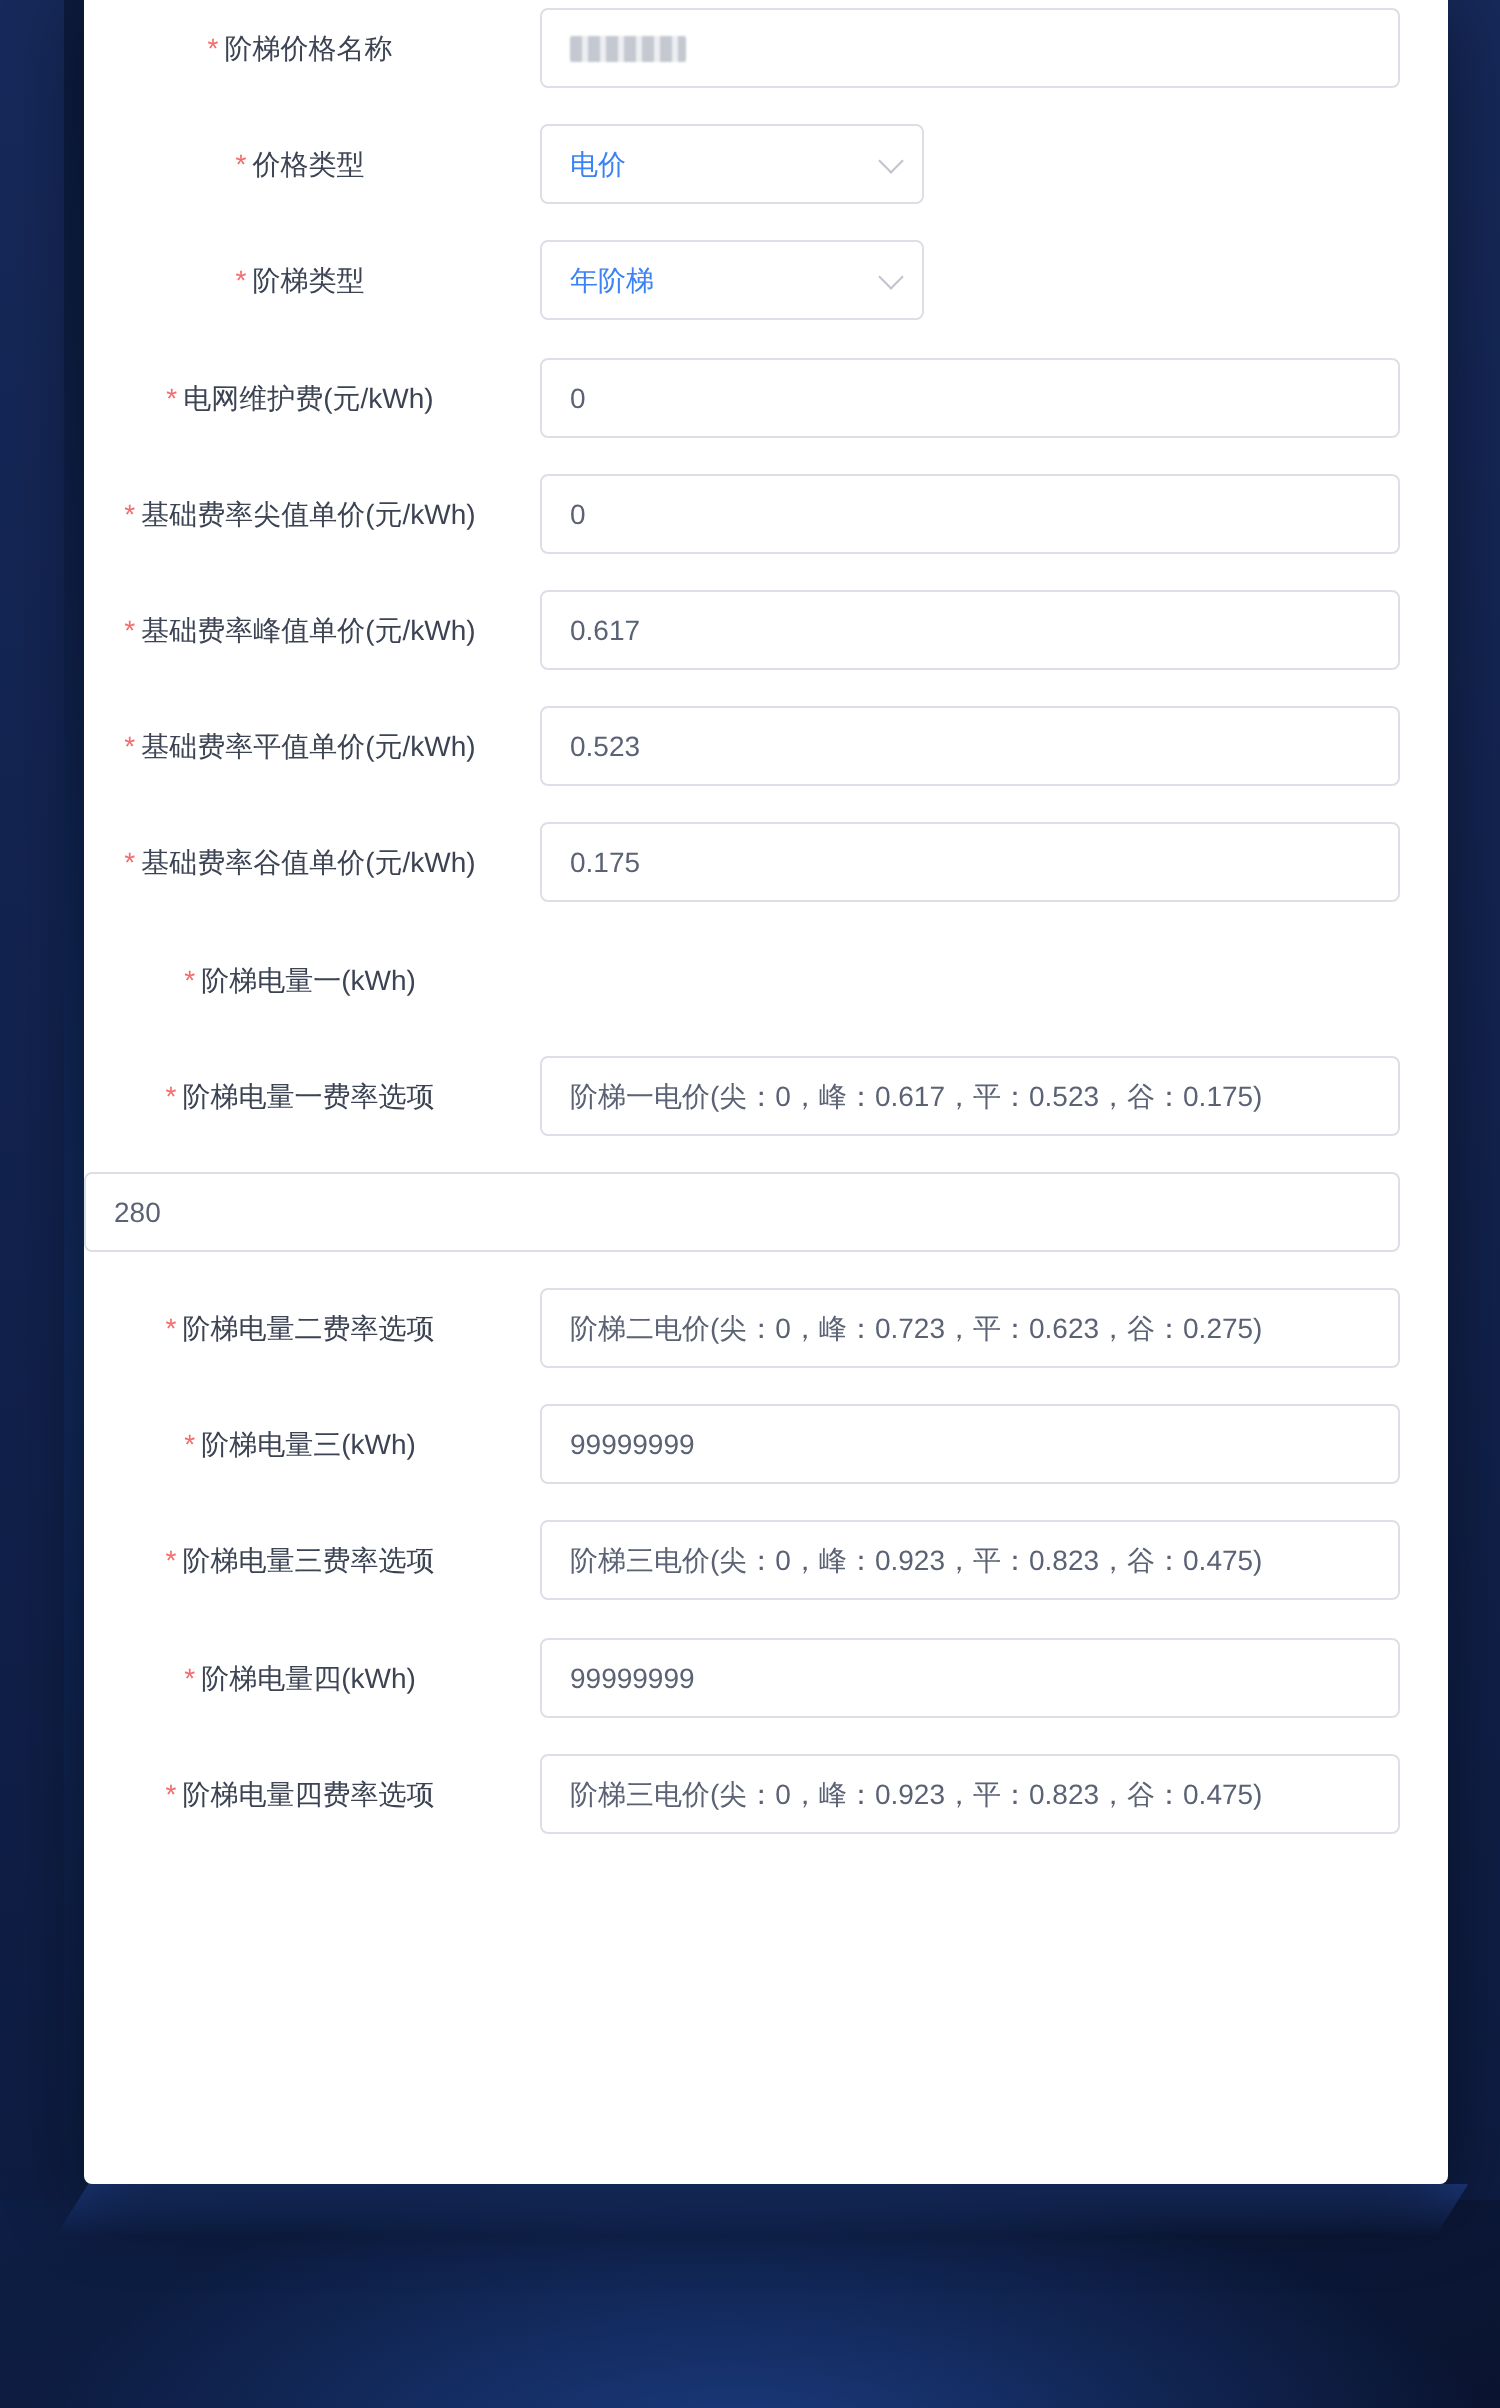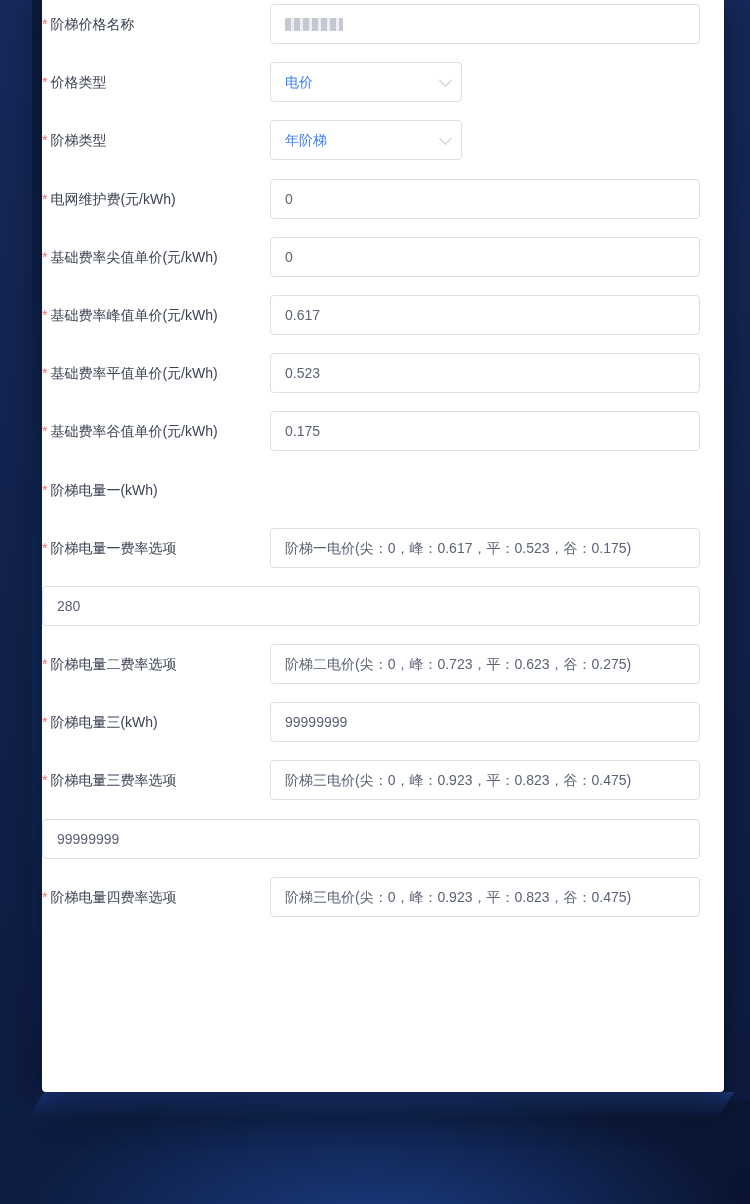--- a/index.html
+++ b/index.html
@@ -50,21 +50,21 @@
   }
 
   .form-row {
     display: flex;
     align-items: flex-start;
     margin-bottom: 18.2px;
   }
   .form-label {
     width: 228px;
     flex: 0 0 228px;
-    text-align: left;
+    text-align: center;
     padding-right: 12px;
     font-size: 14px;
     color: #3c4353;
     line-height: 40px;
     white-space: nowrap;
   }
   .req {
     color: #f56c6c;
     margin-right: 3px;
     font-family: "Liberation Sans", sans-serif;
@@ -207,20 +207,21 @@
             <div class="input"><span>99999999</span></div>
           </div>
         </div>
         <div class="form-row">
           <div class="form-label"><span class="req">*</span><span>阶梯电量三费率选项</span></div>
           <div class="field">
             <div class="input"><span>阶梯三电价(尖：0，峰：0.923，平：0.823，谷：0.475)</span></div>
           </div>
         </div>
         <div class="form-row">
+          <div class="form-label"><span class="req">*</span><span>阶梯电量四(kWh)</span></div>
           <div class="field">
             <div class="input"><span>99999999</span></div>
           </div>
         </div>
         <div class="form-row">
           <div class="form-label"><span class="req">*</span><span>阶梯电量四费率选项</span></div>
           <div class="field">
             <div class="input"><span>阶梯三电价(尖：0，峰：0.923，平：0.823，谷：0.475)</span></div>
           </div>
         </div>

